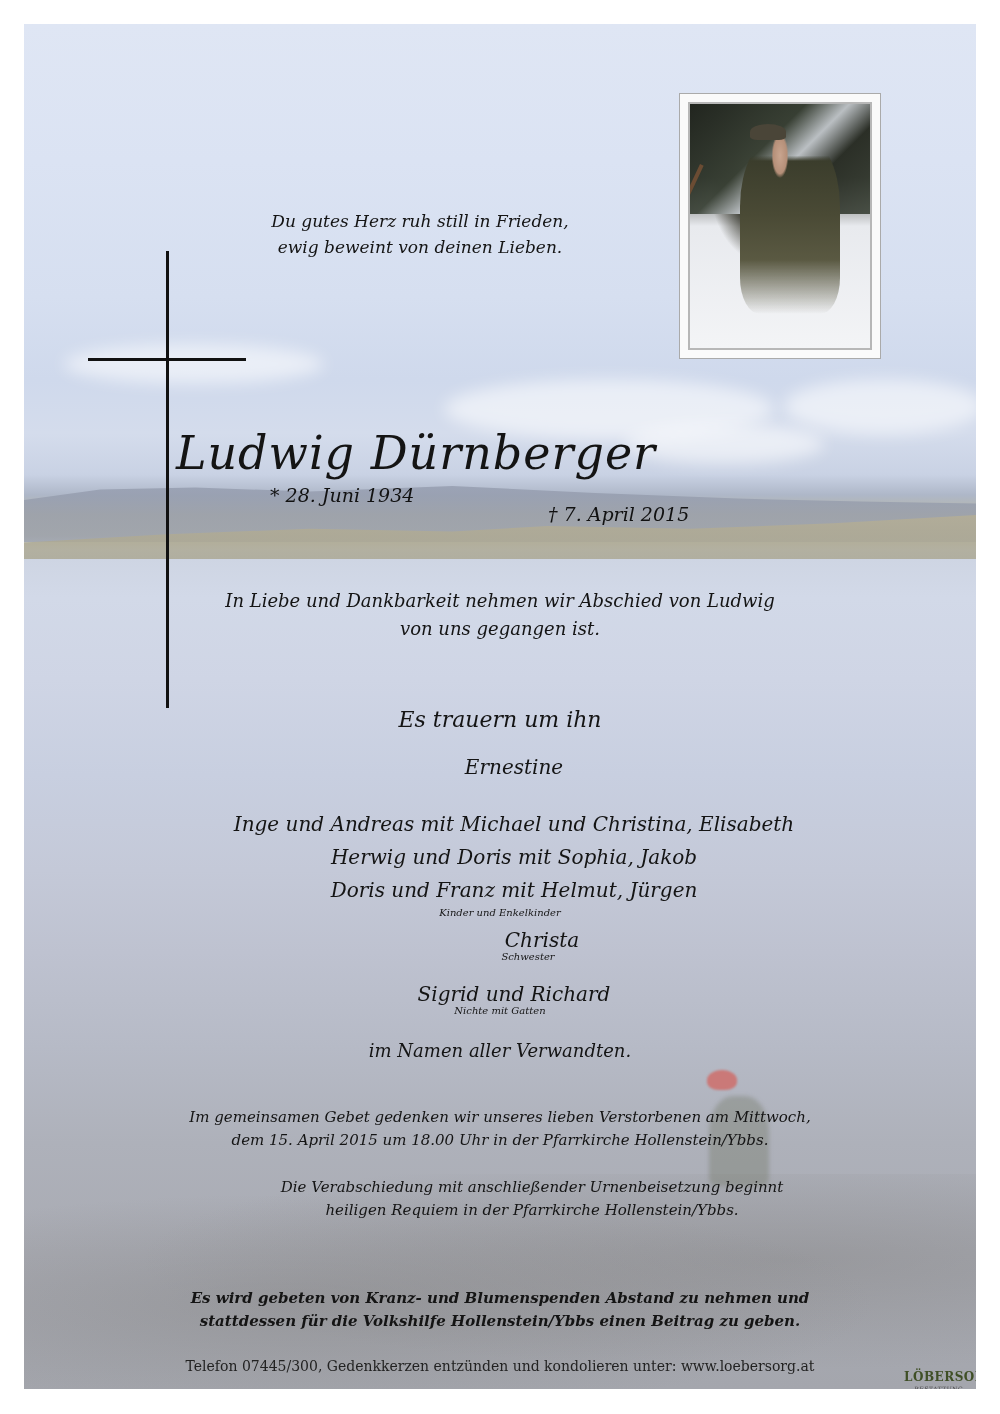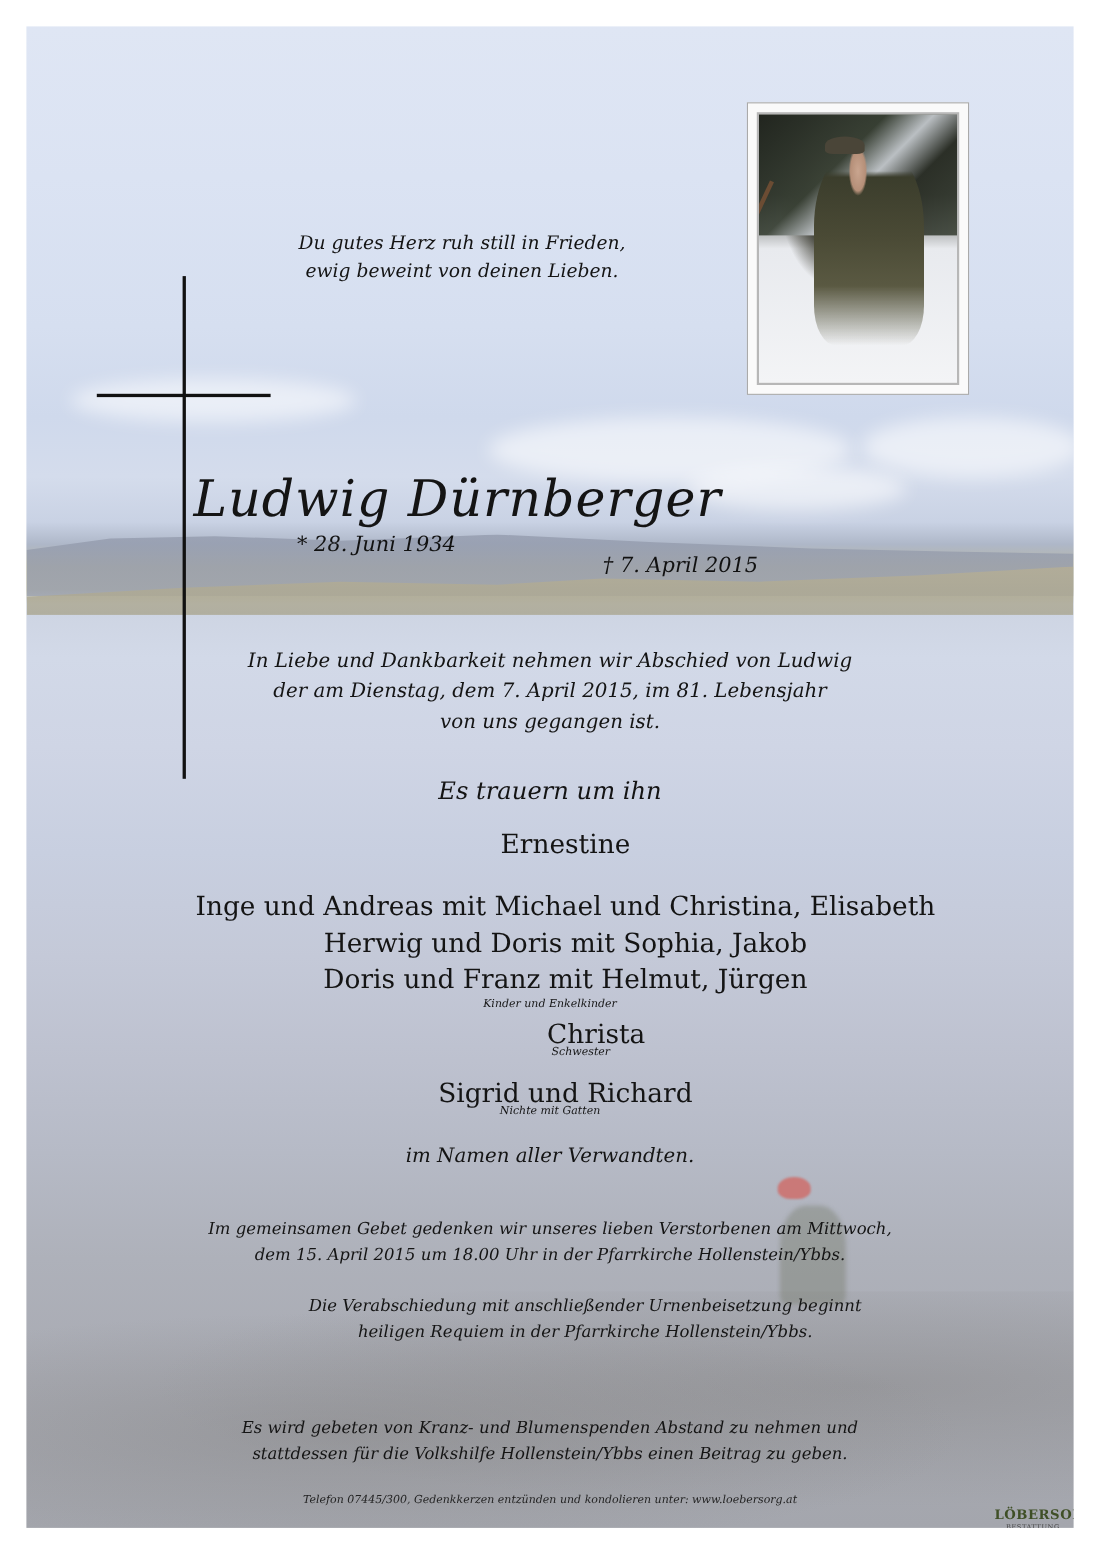--- a/index.html
+++ b/index.html
@@ -75,25 +75,25 @@
     .photo-inner .hat { position: absolute; left: 60px; top: 20px; width: 36px; height: 16px; background: #4a4538; border-radius: 50% 50% 20% 20%; }
     .photo-inner .stick { position: absolute; left: 10px; top: 60px; width: 4px; height: 150px; background: #6b4c33; transform: rotate(25deg); transform-origin: top left; }
 
     .text { position: absolute; left: 0; width: 1000px; text-align: center; font-family: "DejaVu Serif", serif; color: #141414; }
     .motto { top: 208px; font-size: 17px; line-height: 26px; font-style: italic; left: 200px; width: 440px; }
     .name { top: 426px; font-size: 46px; left: 0; width: 832px; font-style: italic; letter-spacing: 1px; }
     .born { position: absolute; top: 484px; left: 270px; font-size: 19px; font-style: italic; }
     .died { position: absolute; top: 503px; left: 548px; font-size: 19px; font-style: italic; }
     .intro { top: 587px; font-size: 18px; line-height: 28px; font-style: italic; }
     .mourners-heading { top: 707px; font-size: 22px; font-style: italic; }
-    .mourner { font-size: 24px; line-height: 22px; margin-left: 28px; }
+    .mourner { font-size: 20px; font-style: italic; line-height: 22px; margin-left: 28px; }
     .relation { font-size: 10px; font-style: italic; line-height: 12px; }
     .closing { top: 1040px; font-size: 18px; font-style: italic; }
     .para { font-size: 15px; line-height: 23px; font-style: italic; }
-    .footer { top: 1358px; font-size: 10px; font-style: italic; color: #222; }
+    .footer { top: 1358px; font-size: 14px; color: #222; }
     .logo-name { font-family: "DejaVu Serif", serif; font-size: 12px; color: #3f4f26; font-weight: bold; letter-spacing: 0.5px; }
     .logo-sub { font-family: "DejaVu Serif", serif; font-size: 6px; color: #444; letter-spacing: 0.5px; margin-top: 1px; }
   </style>
 </head>
 <body>
 
 <div class="page">
   <div class="cloud" style="left:40px;top:320px;width:260px;height:40px;"></div>
   <div class="cloud" style="left:420px;top:355px;width:330px;height:60px;"></div>
   <div class="cloud" style="left:760px;top:355px;width:200px;height:55px;"></div>
@@ -126,21 +126,20 @@
   <div>Du gutes Herz ruh still in Frieden,</div>
   <div>ewig beweint von deinen Lieben.</div>
 </div>
 
 <div class="text name">Ludwig Dürnberger</div>
 <div class="born">* 28. Juni 1934</div>
 <div class="died">† 7. April 2015</div>
 
 <div class="text intro">
   <div>In Liebe und Dankbarkeit nehmen wir Abschied von Ludwig</div>
-  <div>der am Dienstag, dem 7. April 2015, im 81. Lebensjahr</div>
   <div>von uns gegangen ist.</div>
 </div>
 
 <div class="text mourners-heading">Es trauern um ihn</div>
 
 <div class="text" style="top:756px;">
   <div class="mourner">Ernestine</div>
 </div>
 
 <div class="text" style="top:808px;">
@@ -165,18 +164,18 @@
 <div class="text para" style="top:1106px;">
   <div>Im gemeinsamen Gebet gedenken wir unseres lieben Verstorbenen am Mittwoch,</div>
   <div>dem 15. April 2015 um 18.00 Uhr in der Pfarrkirche Hollenstein/Ybbs.</div>
 </div>
 
 <div class="text para" style="top:1176px;margin-left:32px;">
   <div>Die Verabschiedung mit anschließender Urnenbeisetzung beginnt</div>
   <div>heiligen Requiem in der Pfarrkirche Hollenstein/Ybbs.</div>
 </div>
 
-<div class="text para" style="top:1287px;">
+<div class="text para" style="top:1287px;font-weight:bold;">
   <div>Es wird gebeten von Kranz- und Blumenspenden Abstand zu nehmen und</div>
   <div>stattdessen für die Volkshilfe Hollenstein/Ybbs einen Beitrag zu geben.</div>
 </div>
 
 <div class="text footer">Telefon 07445/300, Gedenkkerzen entzünden und kondolieren unter: www.loebersorg.at</div>
 
 </body></html>

